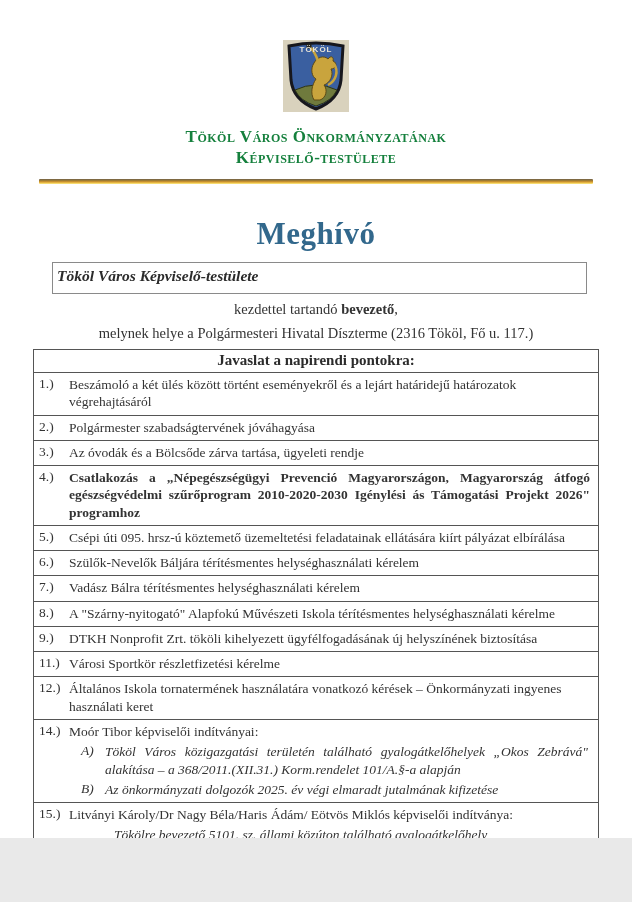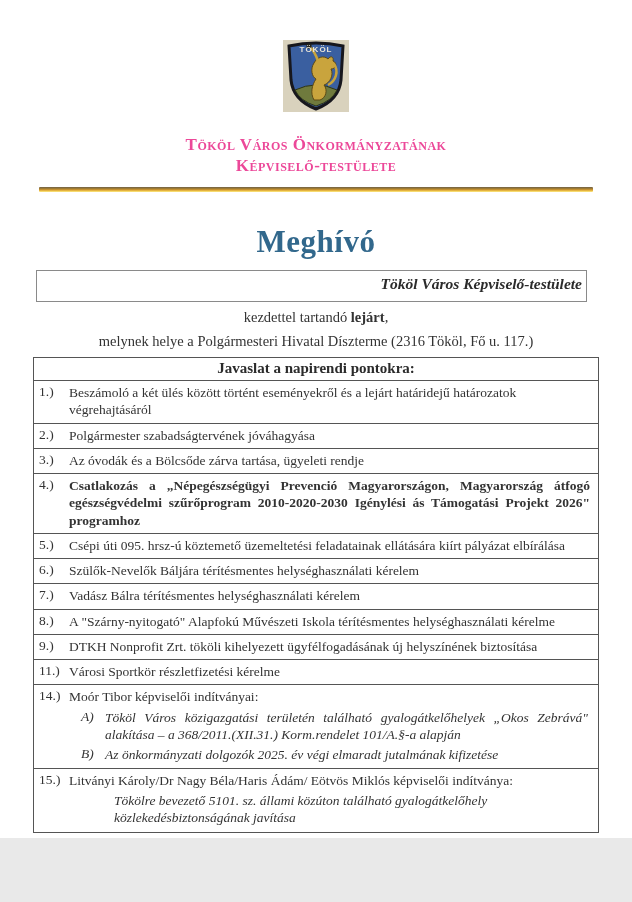--- a/index.html
+++ b/index.html
@@ -5,39 +5,39 @@
   html,body{margin:0;padding:0;background:#e9e9e9;}
   .page{
     width:632px;height:838px;margin:0 auto;background:#ffffff;
     position:relative;overflow:hidden;
     font-family:"Liberation Serif","DejaVu Serif",serif;color:#333;
   }
   
   .crest-wrap{display:flex;justify-content:center;padding-top:38px;}
   
   .org{
-    text-align:center;margin-top:20px;
-    font-variant:small-caps;font-weight:bold;color:#ec4899;
+    text-align:center;margin-top:12px;
+    font-variant:small-caps;font-weight:bold;color:#15803d;
     font-size:17px;line-height:21px;letter-spacing:.5px;
   }
   
   .gold-rule{
     height:5px;margin:11px 39px 0 39px;
     background:linear-gradient(to bottom,#6f6049 0%,#9c7a35 30%,#d79a2e 60%,#f3cf55 82%,#fbe98f 100%);
     border-radius:1px;
   }
   
   .doc-title{
     text-align:center;margin-top:32px;
     font-size:31px;font-weight:bold;color:#32688c;letter-spacing:.5px;
   }
   
   .meeting-box{
-    margin:10px 45px 0 36px;border:1px solid #8a8a8a;
-    text-align:right;padding:4px 4px 8px 4px;
+    margin:10px 45px 0 52px;border:1px solid #8a8a8a;
+    text-align:left;padding:4px 4px 8px 4px;
   }
   .meeting-box .body-name{font-size:15.5px;font-weight:bold;font-style:italic;color:#2b2b2b;}
   .meeting-box .datetime{font-size:14.5px;font-weight:bold;color:#32688c;margin-top:6px;}
   
   .intro-line{text-align:center;font-size:14.5px;color:#333;margin-top:7px;}
   .intro-line .b{font-weight:bold;}
   
   .agenda{
     margin:7px 33px 0 33px;border:1px solid #555;
     font-size:13.5px;color:#333;
@@ -81,21 +81,21 @@
   </div>
 
   <div class="gold-rule"></div>
 
   <div class="doc-title">Meghívó</div>
 
   <div class="meeting-box">
     <div class="body-name">Tököl Város Képviselő-testülete</div>
   </div>
 
-  <div class="intro-line"><span>kezdettel tartandó </span><span class="b">lejárt</span><span>,</span></div>
+  <div class="intro-line"><span>kezdettel tartandó </span><span class="b">bevezető</span><span>,</span></div>
   <div class="intro-line">melynek helye a Polgármesteri Hivatal Díszterme (2316 Tököl, Fő u. 117.)</div>
 
   <div class="agenda">
     <div class="agenda-header">Javaslat a napirendi pontokra:</div>
 
   <div class="agenda-row">
         <div class="row-main">
           <span class="num">1.)</span>
           <span class="txt">Beszámoló a két ülés között történt eseményekről és a lejárt határidejű határozatok végrehajtásáról</span>
         </div>
@@ -149,20 +149,26 @@
         </div>
       </div>
       <div class="agenda-row">
         <div class="row-main">
           <span class="num">11.)</span>
           <span class="txt">Városi Sportkör részletfizetési kérelme</span>
         </div>
       </div>
       <div class="agenda-row">
         <div class="row-main">
+          <span class="num">12.)</span>
+          <span class="txt">Általános Iskola tornatermének használatára vonatkozó kérések – Önkormányzati ingyenes használati keret</span>
+        </div>
+      </div>
+      <div class="agenda-row">
+        <div class="row-main">
           <span class="num">14.)</span>
           <span class="txt">Moór Tibor képviselői indítványai:</span>
         </div>
         <div class="sub-item">
           <span class="sub-label">A)</span>
           <span class="sub-txt justify">Tököl Város közigazgatási területén található gyalogátkelőhelyek „Okos Zebrává" alakítása – a 368/2011.(XII.31.) Korm.rendelet 101/A.§-a alapján</span>
         </div>
         <div class="sub-item">
           <span class="sub-label">B)</span>
           <span class="sub-txt">Az önkormányzati dolgozók 2025. év végi elmaradt jutalmának kifizetése</span>

